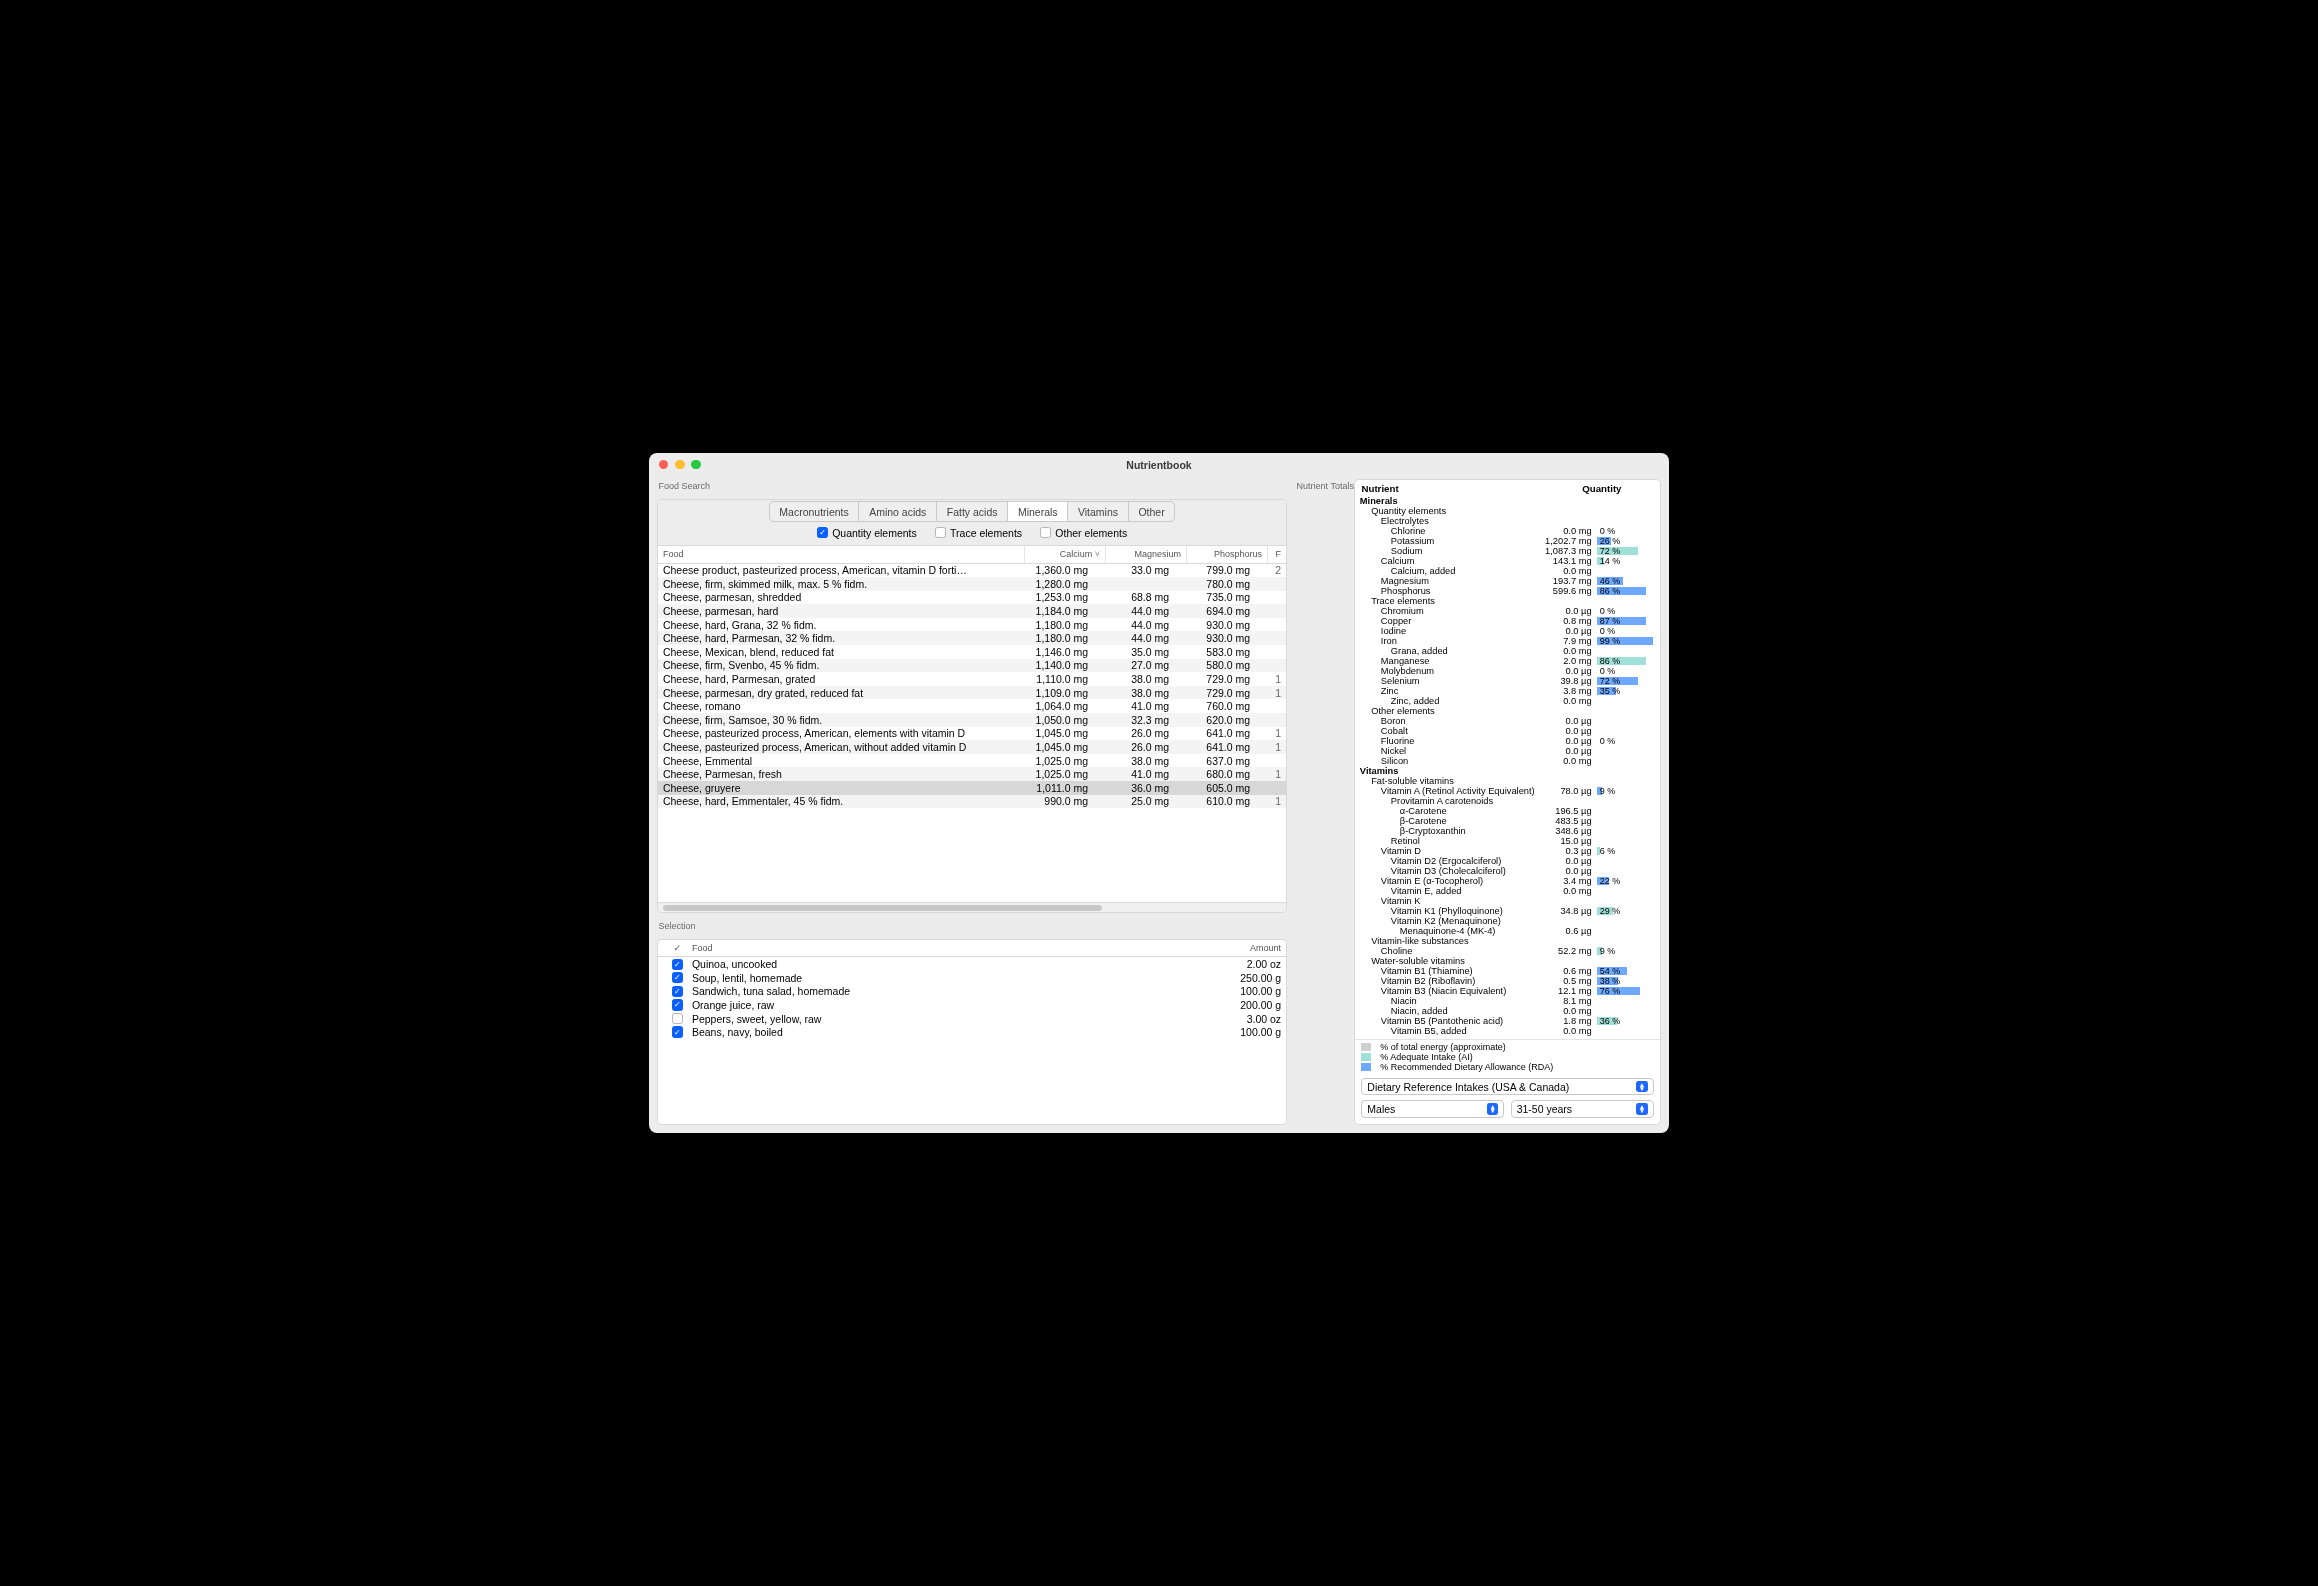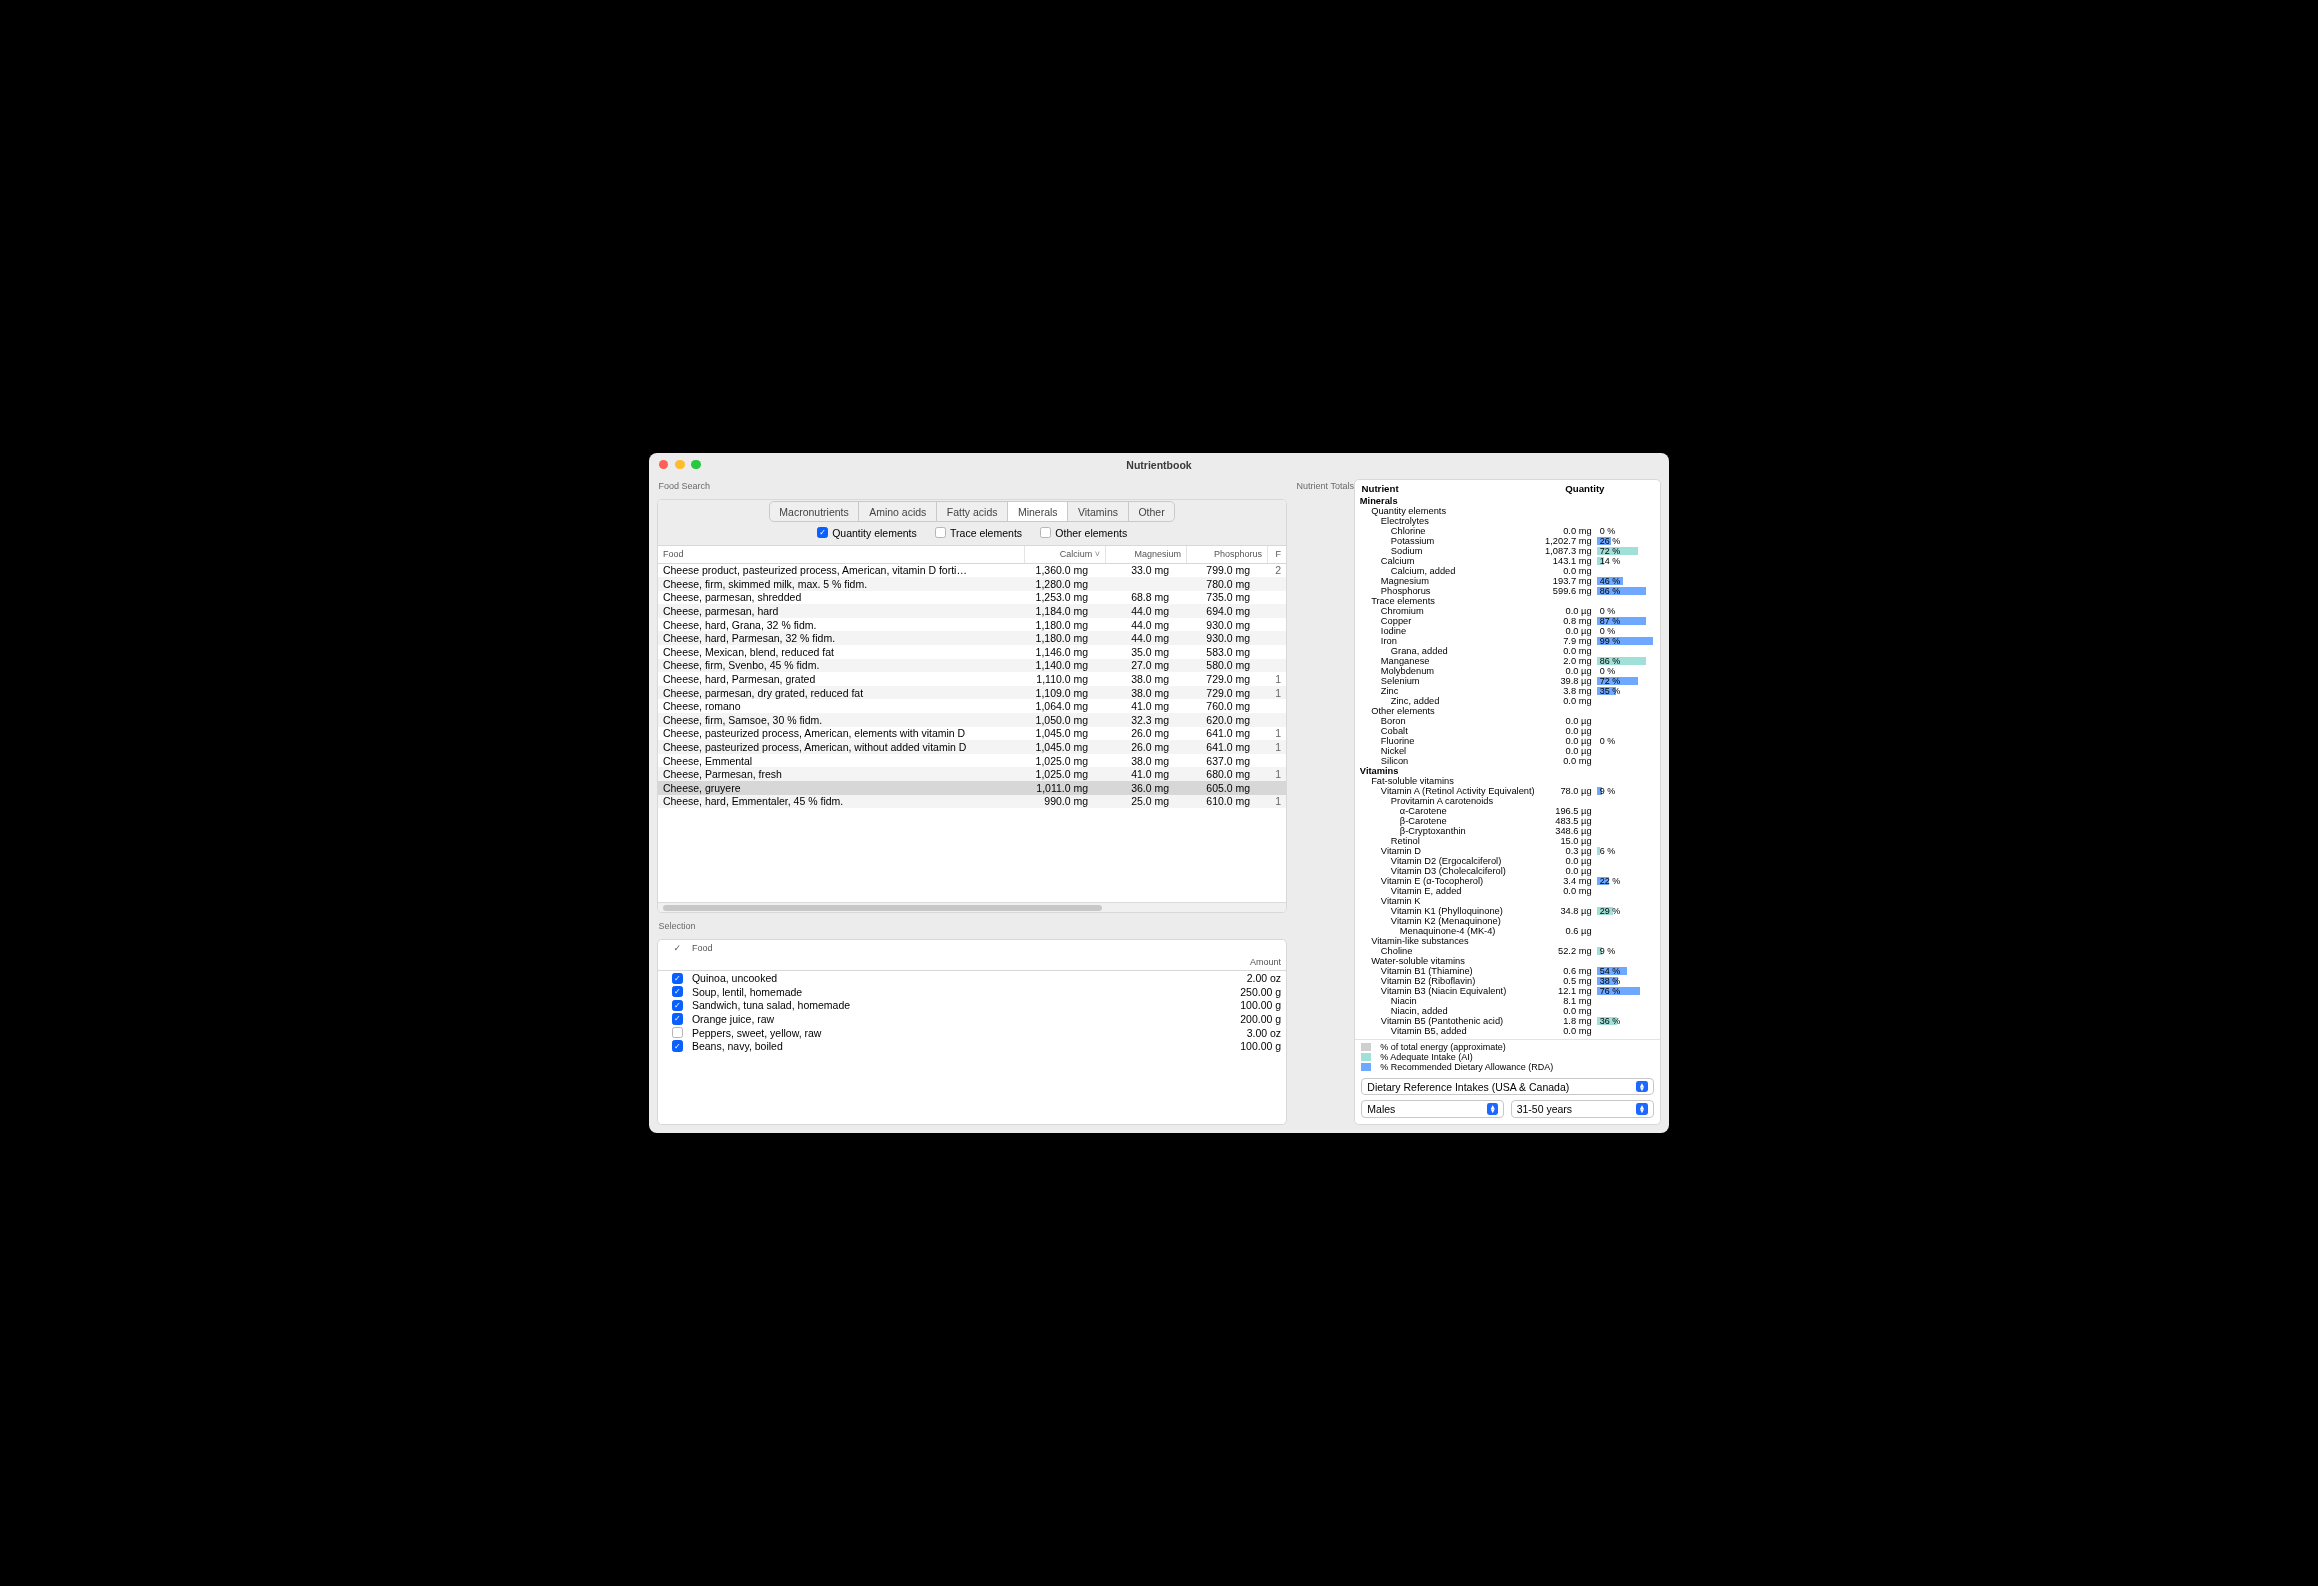--- a/index.html
+++ b/index.html
@@ -78,21 +78,21 @@
 .btn { background:#fff; border:0.8px solid #c9c9c9; border-radius:4px; padding:2.4px 9.7px; font-size:10.5px; cursor:pointer; box-shadow:0 0.8px 0 rgba(0,0,0,.03); }
 .amount-row { display:flex; justify-content:flex-end; align-items:center; gap:6.5px; padding:3.2px 6.5px; font-size:10.5px; }
 .stepper { display:flex; align-items:center; border:0.8px solid #c8c8c8; border-radius:4px; background:#fff; width:81px; padding:1.6px 4.9px; }
 .stepper input { flex:1; border:none; outline:none; font-size:10.5px; }
 .stepper .arrows { display:flex; flex-direction:column; line-height:4.9px; font-size:6.5px; color:#555; }
 .select { display:flex; align-items:center; justify-content:space-between; border:0.8px solid #c8c8c8; border-radius:4px; background:#fff; padding:1.6px 4.9px; font-size:10.5px; min-width:81px; cursor:pointer; }
 .select .chev { width:11.3px; height:11.3px; background:#1f68ff; border-radius:2.4px; display:flex; align-items:center; justify-content:center; color:#fff; font-size:6.5px; flex-direction:column; line-height:4px; }
 .sel-header { display:flex; font-size:9px; color:#555; border-bottom:0.8px solid #d8d8d8; padding:3.2px 4.9px; }
 .sel-header .chkcol { width:29px; text-align:center; }
 .sel-header .foodcol { flex:1; }
-.sel-header .amtcol { width:81px; text-align:right;margin-top:14px; }
+.sel-header .amtcol { width:81px; text-align:right; }
 .sel-body { flex:1; font-size:10.5px; }
 .sel-row { display:flex; align-items:center; padding:0.8px 4.9px; }
 .sel-row .chkcol { width:29px; display:flex; justify-content:center; }
 .sel-row .foodcol { flex:1; }
 .sel-row .amtcol { width:81px; text-align:right; }
 .nut-header { display:flex; justify-content:space-between; font-size:9.7px; font-weight:700; padding:3.2px 6.5px 1.6px; }
 .nut-body { flex:1; overflow-y:auto; font-size:9.3px; padding:0 6.5px 3.2px 4.9px; }
 .nl { display:flex; align-items:center; }
 .nl .name { flex:1; white-space:nowrap; overflow:hidden; }
 .nl .val { width:58px; text-align:right; padding-right:4.9px; }
@@ -348,21 +348,21 @@
             </div>
           </div>
       </div>
     </div>
 
     <div class="right">
       <div class="section-label">Nutrient Totals</div>
       <div class="panel nut-panel">
         <div class="nut-header">
           <span>Nutrient</span>
-          <span style="margin-right:49px">Quantity</span>
+          <span style="margin-right:32px">Quantity</span>
         </div>
         <div class="nut-body" id="nut-body">
             <div class="nl ind0 b">
               <div class="name">Minerals</div>
               <div class="val"></div>
               <div class="pct"></div>
             </div>
             <div class="nl ind1">
               <div class="name">Quantity elements</div>
               <div class="val"></div>

